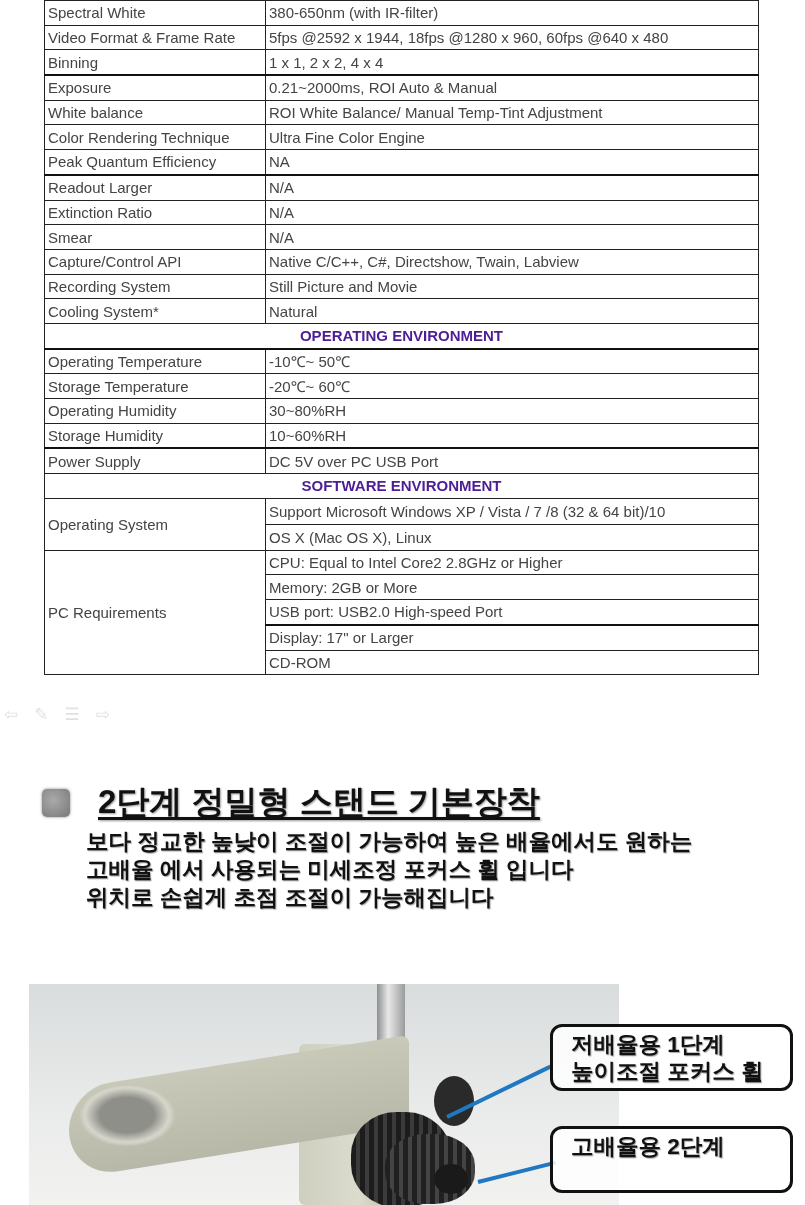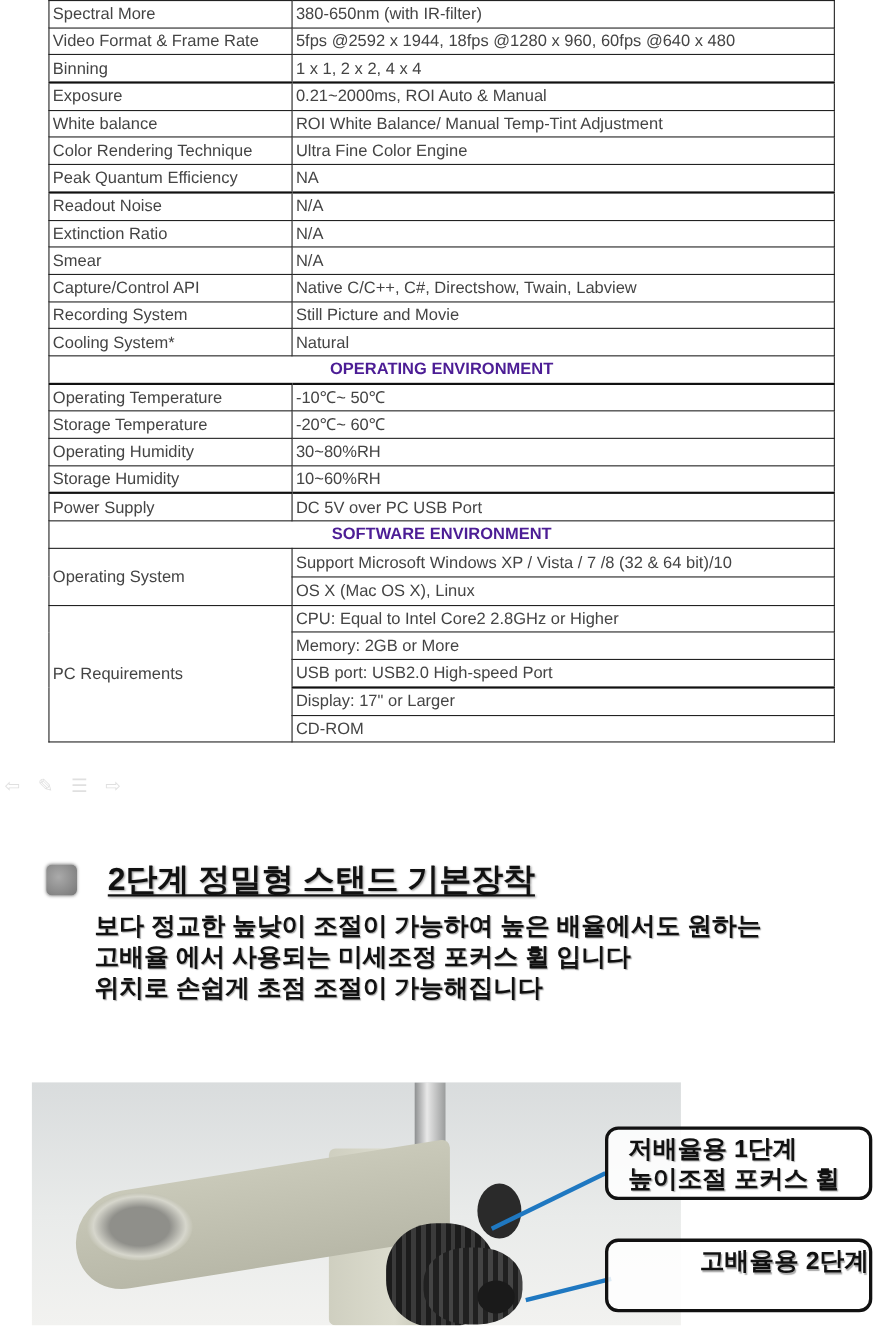--- a/index.html
+++ b/index.html
@@ -7,41 +7,41 @@
   .spec-table { position:absolute; left:44px; top:0; width:715px; border-collapse:collapse; font-size:15px; table-layout:fixed; }
   .spec-table td { border:1px solid #222; padding:0 3px; height:23.7px; line-height:23px; color:#444; white-space:nowrap; overflow:hidden; }
   .spec-table td.lbl { width:214px; }
   .spec-table td.section { text-align:center; font-weight:bold; color:#4c1d95; }
   .spec-table tr.thick td { border-top:2px solid #111;margin-left:32px; }
   .spec-table td.multi { line-height:25px; }
   .nav-icons { position:absolute; left:4px; top:704px; display:flex; gap:16px; opacity:0.25; }
   .nav-icons span { font-size:17px; color:#888; }
   .heading-wrap { position:absolute; left:42px; top:780px; display:flex; align-items:center; }
   .bullet-square { width:28px; height:28px; border-radius:5px; background:radial-gradient(circle at 40% 40%, #aaa, #777); box-shadow:0 0 3px #888; margin-right:28px; }
-  .heading { font-size:29px; font-weight:bold; color:#111; text-decoration:underline; text-underline-offset:4px; text-shadow:1px 1px 2px #999; }
+  .heading { font-size:33px; font-weight:bold; color:#111; text-decoration:underline; text-underline-offset:4px; text-shadow:1px 1px 2px #999; }
   .desc { position:absolute; left:86px; top:828px; font-size:22.5px; font-weight:bold; color:#111; line-height:28px; text-shadow:1px 1px 1px #aaa; }
   .photo { position:absolute; left:29px; top:984px; width:590px; height:221px; background:linear-gradient(180deg,#d9dcdd 0%,#e9ebea 55%,#f2f2f0 100%); overflow:hidden; }
   .pole { position:absolute; left:348px; top:0; width:28px; height:95px; background:linear-gradient(90deg,#8d8f90,#e8e8e8 40%,#9a9c9c); }
   .arm { position:absolute; left:40px; top:78px; width:340px; height:90px; background:linear-gradient(180deg,#c9c9b9,#b8b8a8); border-radius:50px 10px 10px 60px; transform:skewY(-9deg); }
   .ring { position:absolute; left:50px; top:100px; width:96px; height:62px; border-radius:50%; background:radial-gradient(ellipse,#8f8f8a 40%,#d6d6cc 62%,#c5c5b6 70%); }
   .block { position:absolute; left:270px; top:60px; width:100px; height:161px; background:linear-gradient(90deg,#cfcfc0,#dcdcce 60%,#b9b9aa); border-radius:6px; }
   .knob-back { position:absolute; left:405px; top:92px; width:40px; height:50px; border-radius:50%; background:#2a2a2a; }
   .knob { position:absolute; left:322px; top:128px; width:100px; height:95px; border-radius:45%; background:repeating-linear-gradient(90deg,#1c1c1c 0 5px,#3b3b3b 5px 9px); }
   .knob2 { position:absolute; left:356px; top:150px; width:90px; height:70px; border-radius:45%; background:repeating-linear-gradient(90deg,#202020 0 5px,#444 5px 9px); }
   .knob-cap { position:absolute; left:405px; top:180px; width:34px; height:30px; border-radius:50%; background:#1a1a1a; }
   .callout-line { position:absolute; height:4px; background:#1f78c1; transform-origin:left center; }
   .callout { position:absolute; left:550px; width:243px; height:67px; border:3px solid #111; border-radius:12px; background:rgba(255,255,255,0.85); font-size:22.5px; font-weight:bold; color:#111; line-height:27px; padding:4px 0 0 18px; box-sizing:border-box; text-shadow:1px 1px 1px #aaa; }
 </style>
 </head>
 <body>
 
 <table class="spec-table">
   <tbody>
       <tr>
-        <td class="lbl">Spectral More</td>
+        <td class="lbl">Spectral White</td>
         <td>380-650nm (with IR-filter)</td>
       </tr>
   <tr>
         <td class="lbl">Video Format &amp; Frame Rate</td>
         <td>5fps @2592 x 1944, 18fps @1280 x 960, 60fps @640 x 480</td>
       </tr>
   <tr>
         <td class="lbl">Binning</td>
         <td>1 x 1, 2 x 2, 4 x 4</td>
       </tr>
@@ -55,21 +55,21 @@
       </tr>
   <tr>
         <td class="lbl">Color Rendering Technique</td>
         <td>Ultra Fine Color Engine</td>
       </tr>
   <tr>
         <td class="lbl">Peak Quantum Efficiency</td>
         <td>NA</td>
       </tr>
   <tr class="thick">
-        <td class="lbl">Readout Noise</td>
+        <td class="lbl">Readout Larger</td>
         <td>N/A</td>
       </tr>
   <tr>
         <td class="lbl">Extinction Ratio</td>
         <td>N/A</td>
       </tr>
   <tr>
         <td class="lbl">Smear</td>
         <td>N/A</td>
       </tr>
@@ -166,15 +166,15 @@
   <div class="knob-cap"></div>
 </div>
 
 <div class="callout-line" style="left:447px; top:1115px; width:115px; transform:rotate(-26deg);"></div>
 <div class="callout-line" style="left:478px; top:1180px; width:80px; transform:rotate(-14deg);"></div>
 
 <div class="callout" style="top:1024px;">
   <div>저배율용 1단계</div>
   <div>높이조절 포커스 휠</div>
 </div>
-<div class="callout" style="top:1126px;text-align:right;">
+<div class="callout" style="top:1126px;">
   <div>고배율용 2단계</div>
 </div>
 
 </body></html>

